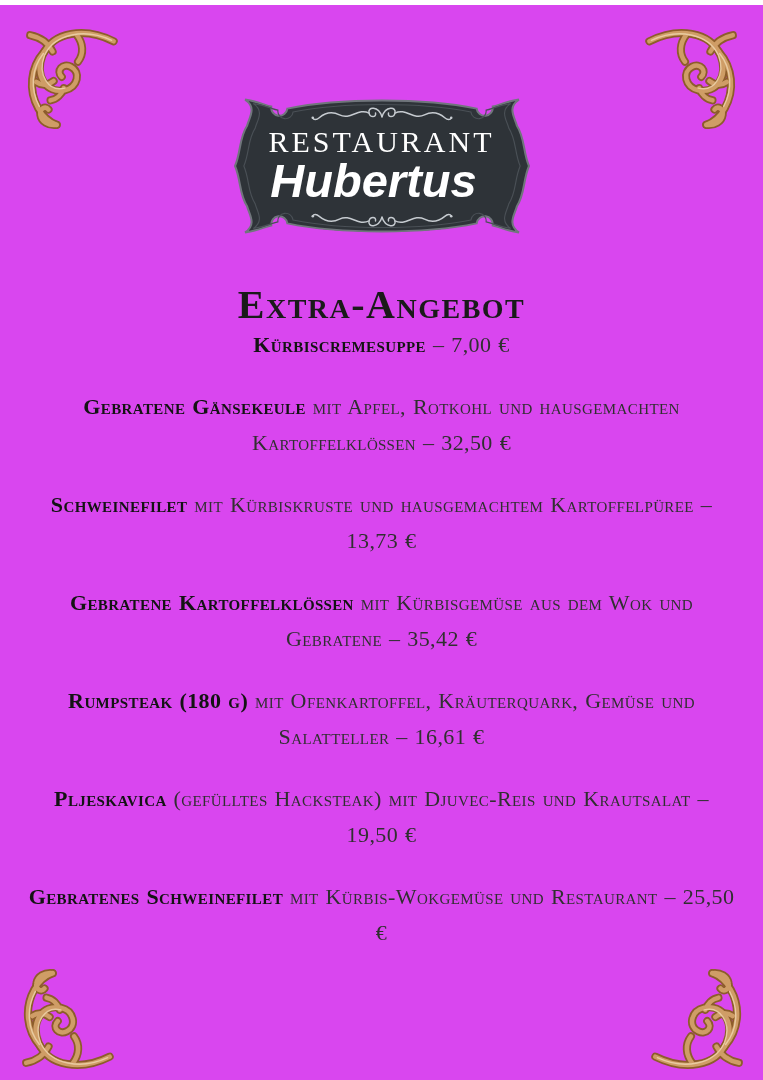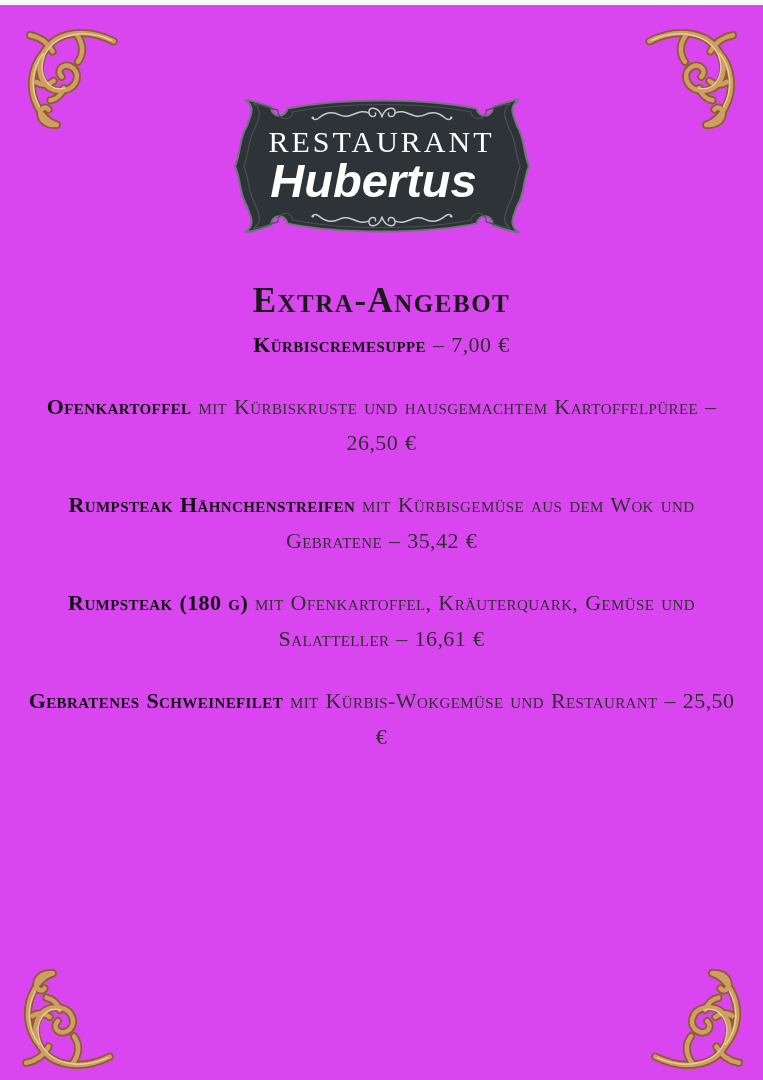--- a/index.html
+++ b/index.html
@@ -33,21 +33,21 @@
   .logo-name {
     position:absolute; top:66px; left:0; right:16px; text-align:center;
     color:#ffffff; font-size:47px; line-height:52px;
     font-weight:bold; font-style:italic;
     font-family:Liberation Sans, sans-serif;
   }
 
   
   .page-title {
     position:absolute; top:250px; left:0; right:0; text-align:center;
-    font-variant:small-caps; font-weight:bold; font-size:35px; line-height:46px;
+    font-variant:small-caps; font-weight:bold; font-size:40px; line-height:46px;
     letter-spacing:1.5px; color:#1a1a1a;
   }
 
   
   .menu { position:absolute; top:322px; left:25px; right:25px; }
   .menu-item {
     margin:0 0 26px 0; text-align:center;
     font-variant:small-caps; font-size:22px; line-height:36px;
     letter-spacing:0.4px; color:#303030; word-spacing:1px;
   }
@@ -216,42 +216,54 @@
 
   <div class="menu">
 
     <p class="menu-item">
       <span class="item-name">Kürbiscremesuppe</span>
       
       <span class="item-sep">–</span>
       <span class="item-price">7,00 €</span>
     </p>
 
-
-    <p class="menu-item">
-      <span class="item-name">Ofenkartoffel</span>
+    <p class="menu-item">
+      <span class="item-name">Gebratene Gänsekeule</span>
+      <span class="item-desc">mit Apfel, Rotkohl und hausgemachten Kartoffelklößen</span>
+      <span class="item-sep">–</span>
+      <span class="item-price">32,50 €</span>
+    </p>
+
+    <p class="menu-item">
+      <span class="item-name">Schweinefilet</span>
       <span class="item-desc">mit Kürbiskruste und hausgemachtem Kartoffelpüree</span>
       <span class="item-sep">–</span>
-      <span class="item-price">26,50 €</span>
-    </p>
-
-    <p class="menu-item">
-      <span class="item-name">Rumpsteak Hähnchenstreifen</span>
+      <span class="item-price">13,73 €</span>
+    </p>
+
+    <p class="menu-item">
+      <span class="item-name">Gebratene Kartoffelklößen</span>
       <span class="item-desc">mit Kürbisgemüse aus dem Wok und Gebratene</span>
       <span class="item-sep">–</span>
       <span class="item-price">35,42 €</span>
     </p>
 
     <p class="menu-item">
       <span class="item-name">Rumpsteak (180 g)</span>
       <span class="item-desc">mit Ofenkartoffel, Kräuterquark, Gemüse und Salatteller</span>
       <span class="item-sep">–</span>
       <span class="item-price">16,61 €</span>
     </p>
 
+    <p class="menu-item">
+      <span class="item-name">Pljeskavica</span>
+      <span class="item-desc">(gefülltes Hacksteak) mit Djuvec-Reis und Krautsalat</span>
+      <span class="item-sep">–</span>
+      <span class="item-price">19,50 €</span>
+    </p>
 
     <p class="menu-item">
       <span class="item-name">Gebratenes Schweinefilet</span>
       <span class="item-desc">mit Kürbis-Wokgemüse und Restaurant</span>
       <span class="item-sep">–</span>
       <span class="item-price">25,50 €</span>
     </p>
 
   </div>
 </div>

